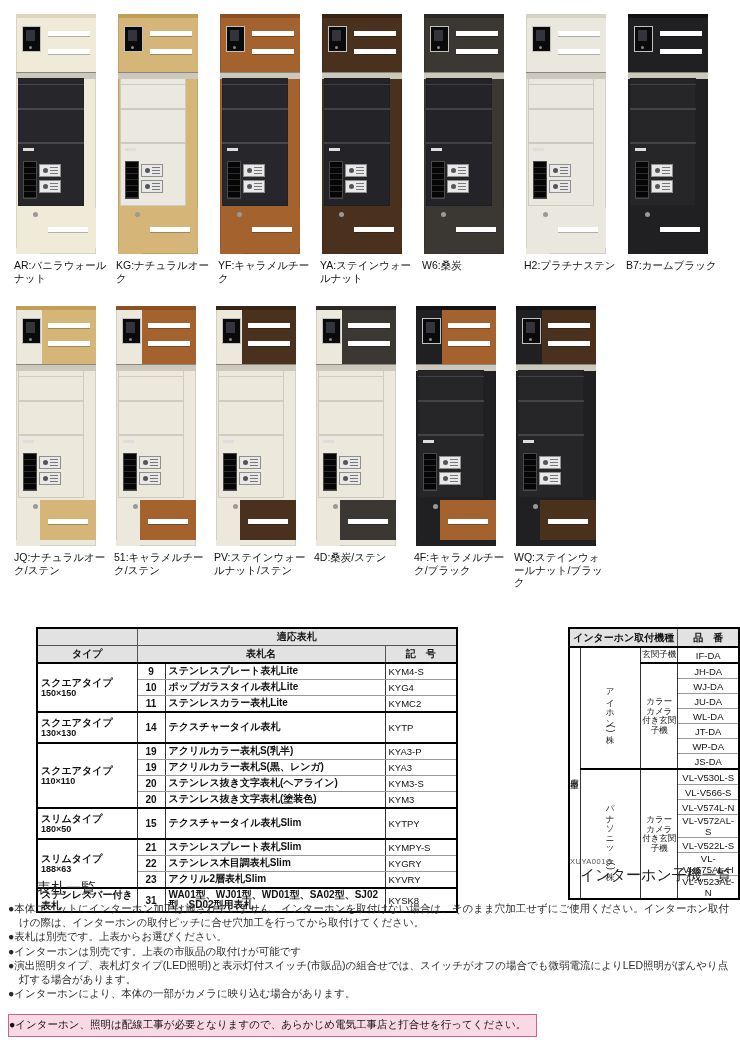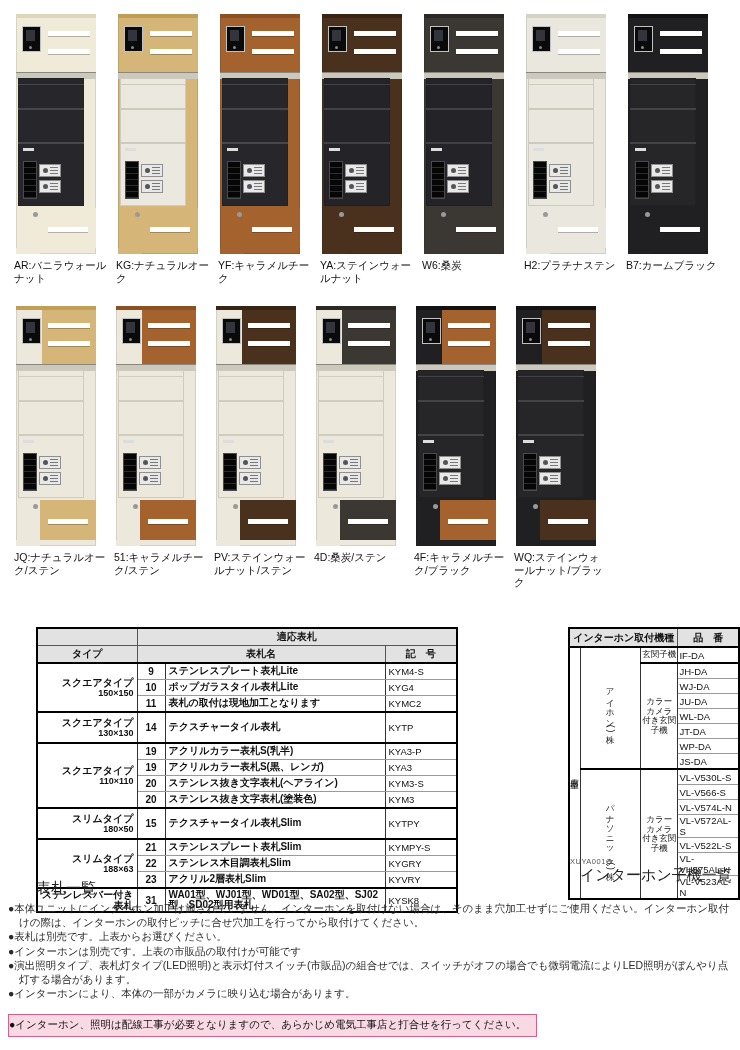--- a/index.html
+++ b/index.html
@@ -74,30 +74,30 @@
   .ic-wrap{position:absolute;top:627px;left:568px;}
   .np,.ic{border:2px solid #000;font-size:10px;color:#111;}
   .np th,.ic th{background:#e2e2e2;font-weight:bold;border:1px solid #555;padding:1px 2px;}
   .np td,.ic td{border-left:1px solid #333;border-right:1px solid #333;
                 border-top:1px solid #9a9a9a;border-bottom:1px solid #9a9a9a;padding:0 3px;}
   .np tr.gtop td,.ic tr.gtop td{border-top:2px solid #000;}
   .np th.spanhdr{height:13px;}
   .np th.h2{height:13px;}
   .np td{height:15px;}
   .np tr.tall td{height:29px;}
-  .np td.typ{text-align:right;font-weight:bold;line-height:11px;}
+  .np td.typ{text-align:left;font-weight:bold;line-height:11px;}
   .np td.typ .t2{font-size:9px;font-weight:bold;}
   .np td.no{text-align:center;font-weight:bold;}
   .np td.nm{font-weight:bold;font-size:10px;line-height:10.5px;}
   .np td.cd{font-size:9.5px;}
   .ic th{height:15px;font-size:10px;}
   .ic td{height:14px;font-size:9.5px;text-align:center;padding:0 1px;}
   .ic td.vert{writing-mode:vertical-rl;font-size:8.5px;line-height:1;letter-spacing:1px;padding:2px 0;}
   .ic td.ityp{font-size:8.5px;line-height:9.5px;}
-  .ic td.mod{text-align:left;}
+  .ic td.mod{text-align:center;}
   .tbl-caption{font-size:15px;color:#222;text-align:center;}
   .np-caption{position:absolute;top:879px;left:36px;}
   .ic-ref{position:absolute;top:857px;left:570px;font-size:7.5px;color:#555;letter-spacing:0.5px;}
   .ic-caption{position:absolute;top:866px;left:580px;}
 
   
   .notes{position:absolute;top:902px;left:8px;width:730px;font-size:10.5px;line-height:13.5px;color:#2a2a2a;}
   .note{padding-left:11px;text-indent:-11px;margin:0 0 1px 0;}
   .warning{position:absolute;top:1014px;left:8px;display:inline-block;background:#f9d9e4;
            border:1px solid #d6608a;padding:3px 10px 4px 0;font-size:10.5px;color:#111;}
@@ -469,21 +469,21 @@
           <td class="nm">ステンレスプレート表札Lite</td>
           <td class="cd">KYM4-S</td>
         </tr>
         <tr>
           <td class="no">10</td>
           <td class="nm">ポップガラスタイル表札Lite</td>
           <td class="cd">KYG4</td>
         </tr>
         <tr>
           <td class="no">11</td>
-          <td class="nm">表札の取付は現地加工となります</td>
+          <td class="nm">ステンレスカラー表札Lite</td>
           <td class="cd">KYMC2</td>
         </tr>
         <tr class="gtop tall">
           <td class="typ">
               <div class="t1">スクエアタイプ</div>
               <div class="t2">130×130</div>
             </td>
           <td class="no">14</td>
           <td class="nm">テクスチャータイル表札</td>
           <td class="cd">KYTP</td>

